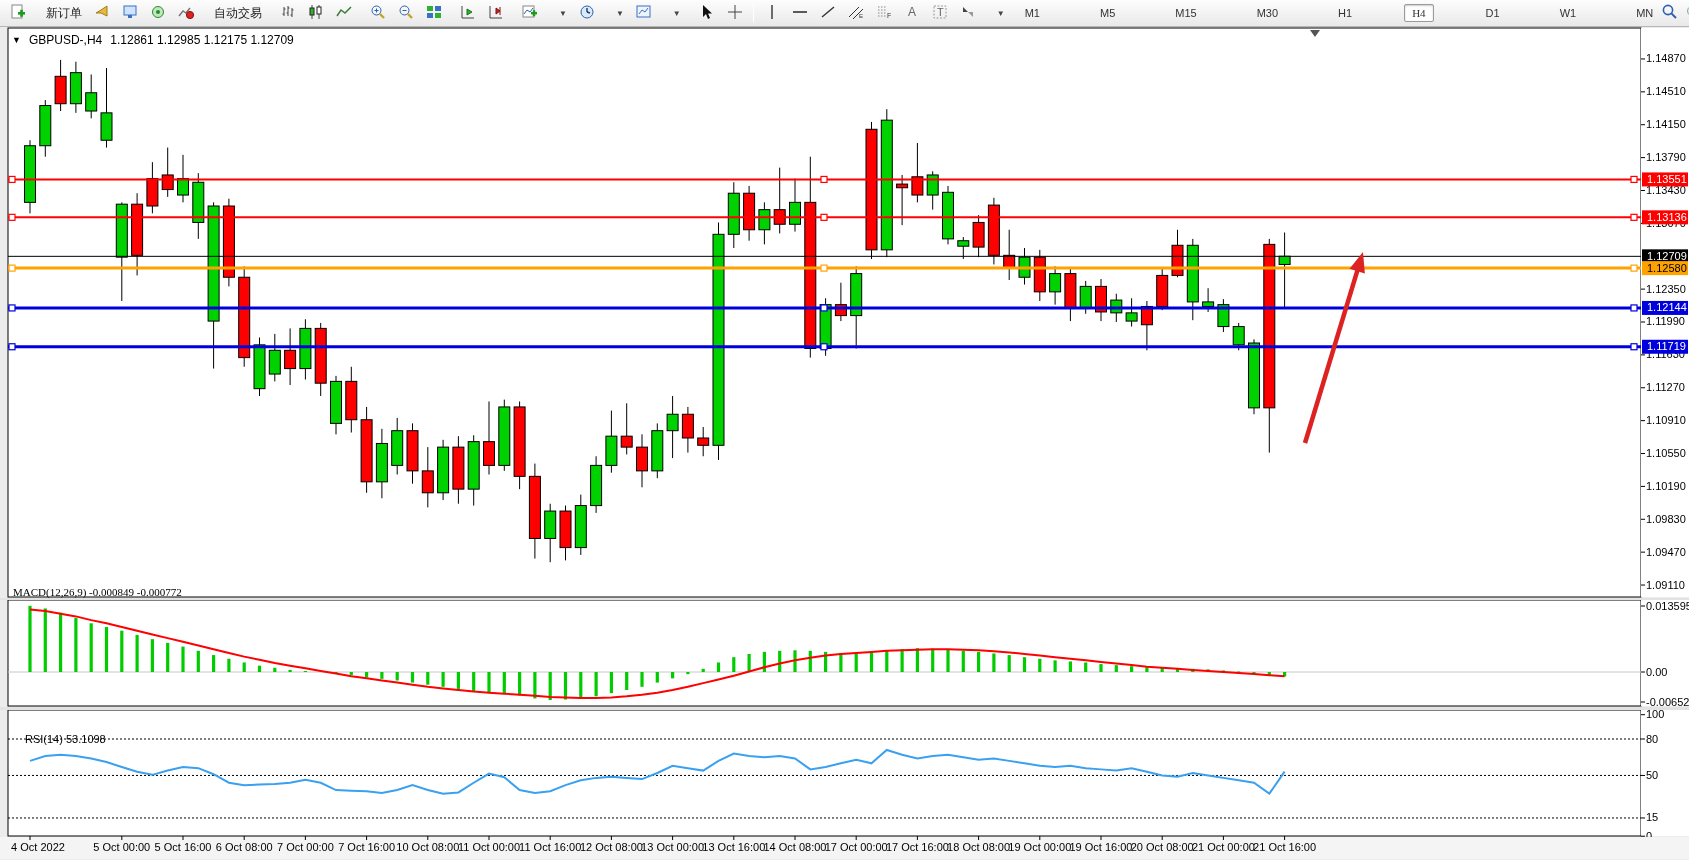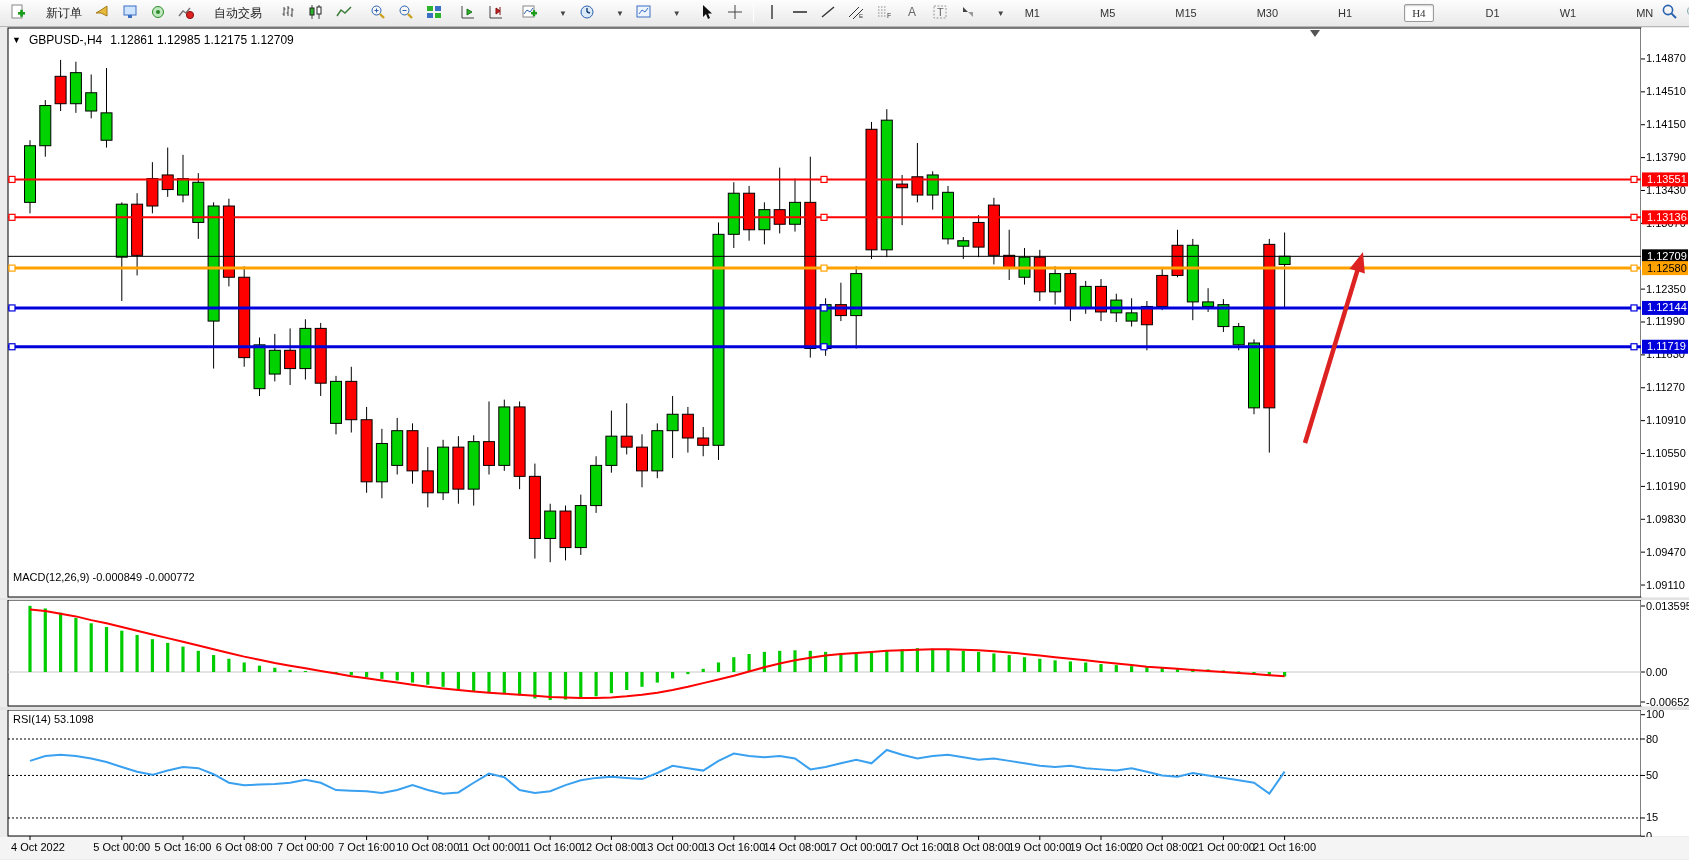--- a/index.html
+++ b/index.html
@@ -16,22 +16,22 @@
   .caret{font-size:8px;color:#444;margin-left:1px;}
   #tb-right{margin-left:auto;display:flex;align-items:center;gap:8px;padding-right:6px;}
   .badge{position:absolute;top:-5px;right:-7px;background:#e33;color:#fff;border-radius:8px;
     font-size:10px;line-height:12px;min-width:8px;padding:0 3px;text-align:center;font-weight:bold;}
   
   #chartwrap{position:absolute;left:0;top:27px;width:1689px;height:833px;background:#ececec;}
   #chartsvg{position:absolute;left:0;top:0;}
   #chart-title{position:absolute;left:12px;top:6px;font-size:12px;color:#000;display:flex;gap:8px;align-items:center;}
   #chart-title .tri{font-size:9px;color:#000;}
   .pane-label{position:absolute;left:13px;font-size:11px;color:#000;}
-  #macd-label{top:544px;}
-  #rsi-label{top:686px;}
+  #macd-label{top:559px;font-family:Liberation Serif, serif;}
+  #rsi-label{top:706px;margin-left:12px;}
   text{font-family:"Liberation Sans",sans-serif;}
 </style>
 </head>
 <body>
 
 <div id="app">
 
   <div id="toolbar">
     <div class="tb-btn">
       <span>

